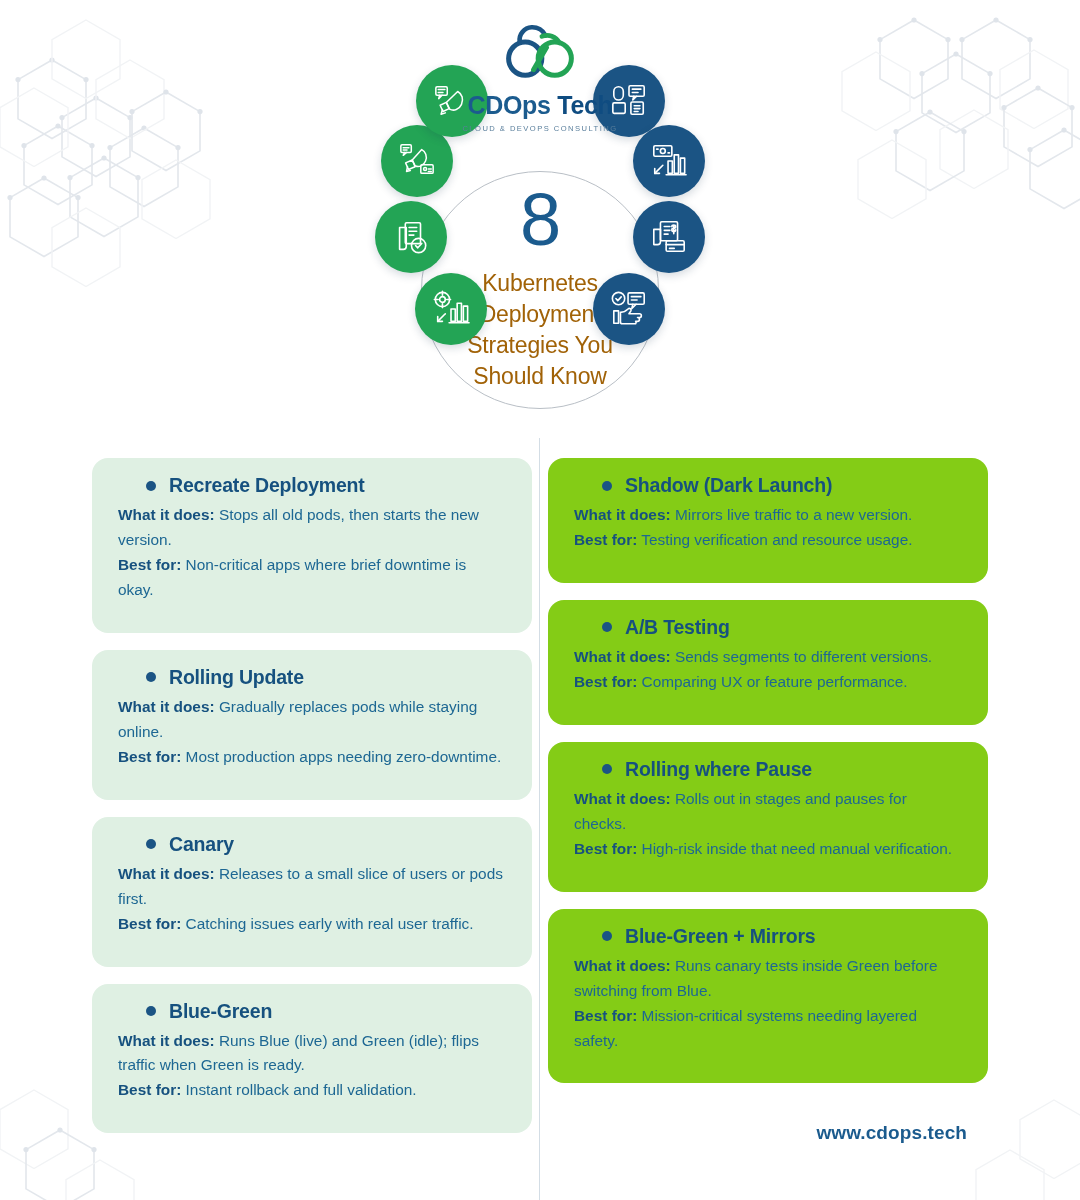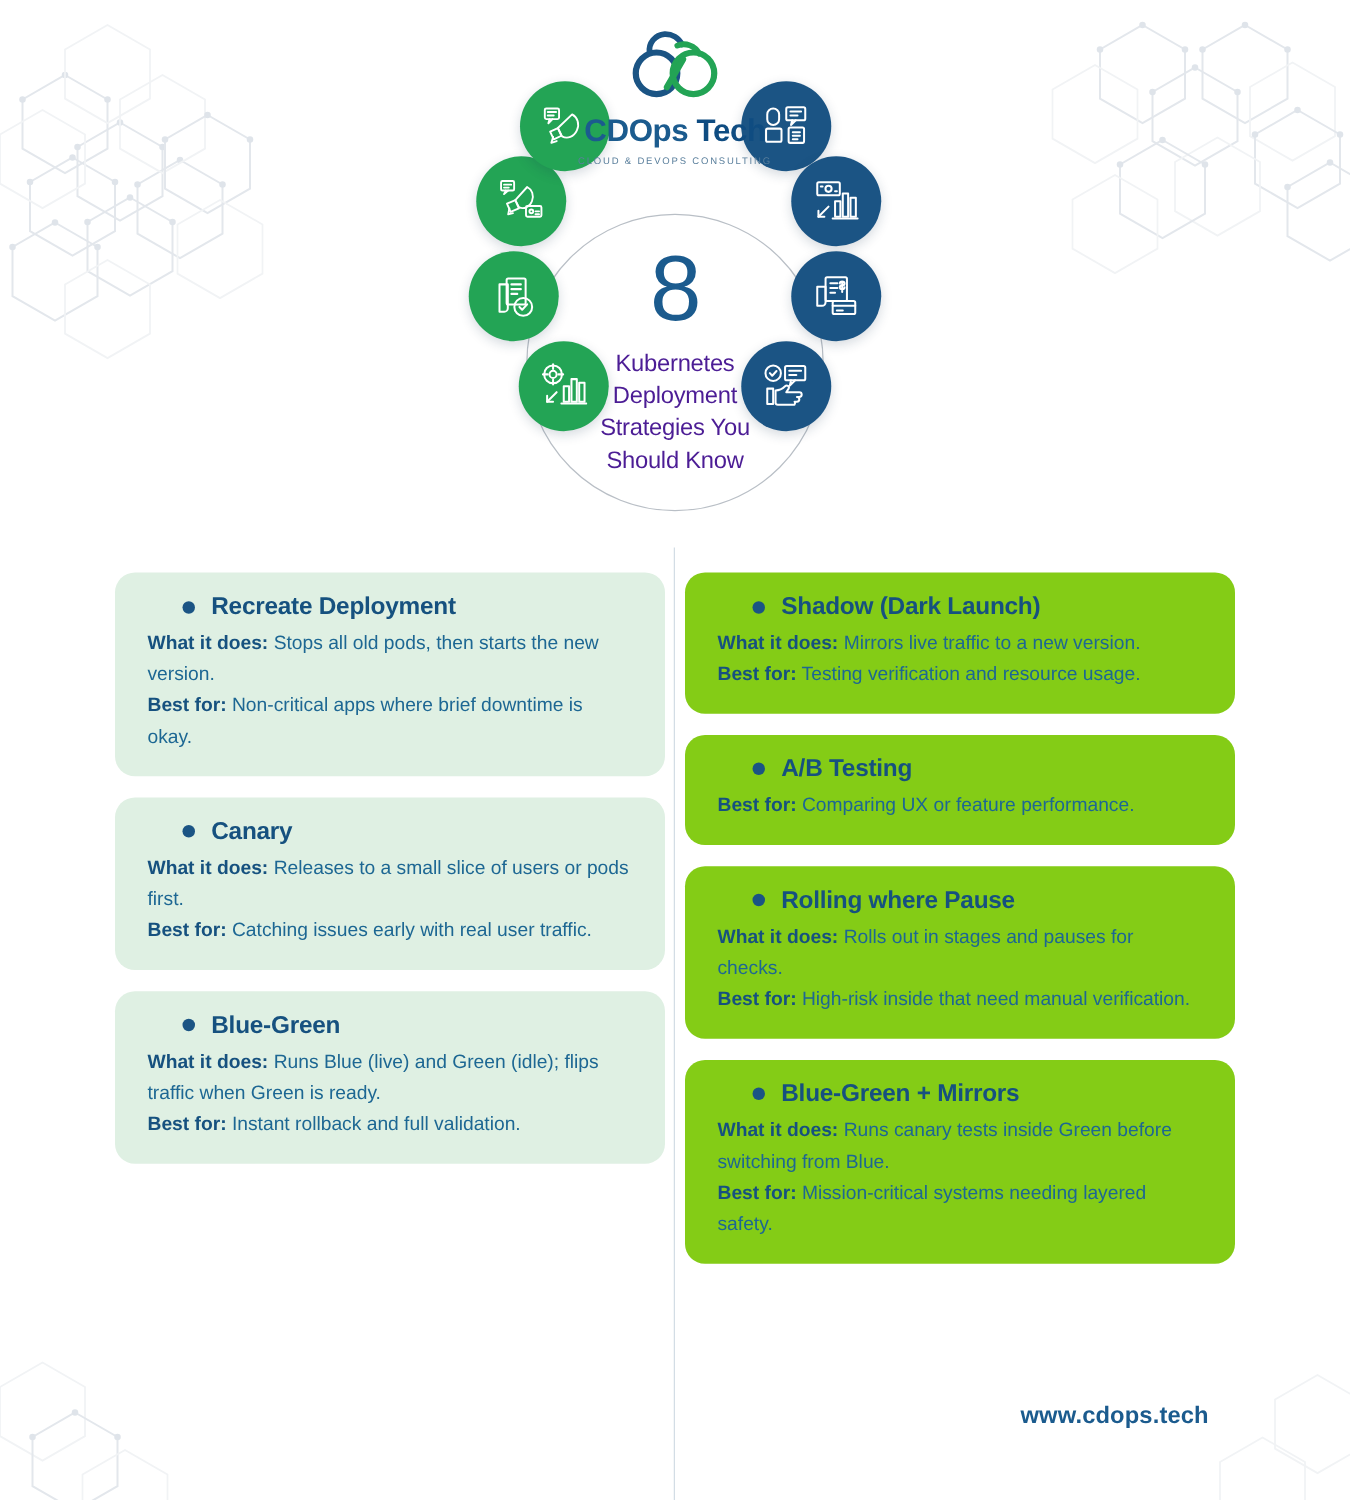--- a/index.html
+++ b/index.html
@@ -75,24 +75,24 @@
     color: #1b5b8e;
   }
   .hub-number {
     font-size: 74px;
     font-weight: normal;
     line-height: 0.9;
     letter-spacing: -1px;
     color: #1b5b8e;
   }
   .hub-title {
-    font-size: 19px;
+    font-size: 23px;
     line-height: 1.36;
     margin-top: 14px;
-    color: #4c1d95;
+    color: #a16207;
     letter-spacing: -0.2px;
   }
 
   .node {
     position: absolute;
     border-radius: 50%;
     display: flex;
     align-items: center;
     justify-content: center;
     box-shadow: 0 3px 9px rgba(20,50,80,0.18);
@@ -118,21 +118,21 @@
     left: 92px;
     width: 896px;
     display: flex;
     gap: 16px;
     z-index: 2;
   }
   .col { width: 440px; display: flex; flex-direction: column; }
 
   .card {
     border-radius: 16px;
-    padding: 16px 26px 18px 26px;
+    padding: 16px 26px 30px 26px;
     margin-bottom: 17px;
   }
   .card.green { background: #dff0e3; }
   .card.blue  { background: #84cc16; }
 
   .card-head {
     display: flex;
     align-items: center;
     gap: 13px;
     margin-bottom: 6px;
@@ -374,20 +374,28 @@
 
     <div class="card green">
       <div class="card-head">
         <span class="bullet"></span>
         <span class="card-title">Recreate Deployment</span>
       </div>
       <div class="card-line"><b>What it does:</b><span> Stops all old pods, then starts the new version.</span></div>
       <div class="card-line"><b>Best for:</b><span> Non-critical apps where brief downtime is okay.</span></div>
     </div>
 
+    <div class="card green">
+      <div class="card-head">
+        <span class="bullet"></span>
+        <span class="card-title">Rolling Update</span>
+      </div>
+      <div class="card-line"><b>What it does:</b><span> Gradually replaces pods while staying online.</span></div>
+      <div class="card-line"><b>Best for:</b><span> Most production apps needing zero-downtime.</span></div>
+    </div>
 
     <div class="card green">
       <div class="card-head">
         <span class="bullet"></span>
         <span class="card-title">Canary</span>
       </div>
       <div class="card-line"><b>What it does:</b><span> Releases to a small slice of users or pods first.</span></div>
       <div class="card-line"><b>Best for:</b><span> Catching issues early with real user traffic.</span></div>
     </div>
 
@@ -411,20 +419,21 @@
       </div>
       <div class="card-line"><b>What it does:</b><span> Mirrors live traffic to a new version.</span></div>
       <div class="card-line"><b>Best for:</b><span> Testing verification and resource usage.</span></div>
     </div>
 
     <div class="card blue">
       <div class="card-head">
         <span class="bullet"></span>
         <span class="card-title">A/B Testing</span>
       </div>
+      <div class="card-line"><b>What it does:</b><span> Sends segments to different versions.</span></div>
       <div class="card-line"><b>Best for:</b><span> Comparing UX or feature performance.</span></div>
     </div>
 
     <div class="card blue">
       <div class="card-head">
         <span class="bullet"></span>
         <span class="card-title">Rolling where Pause</span>
       </div>
       <div class="card-line"><b>What it does:</b><span> Rolls out in stages and pauses for checks.</span></div>
       <div class="card-line"><b>Best for:</b><span> High-risk inside that need manual verification.</span></div>

